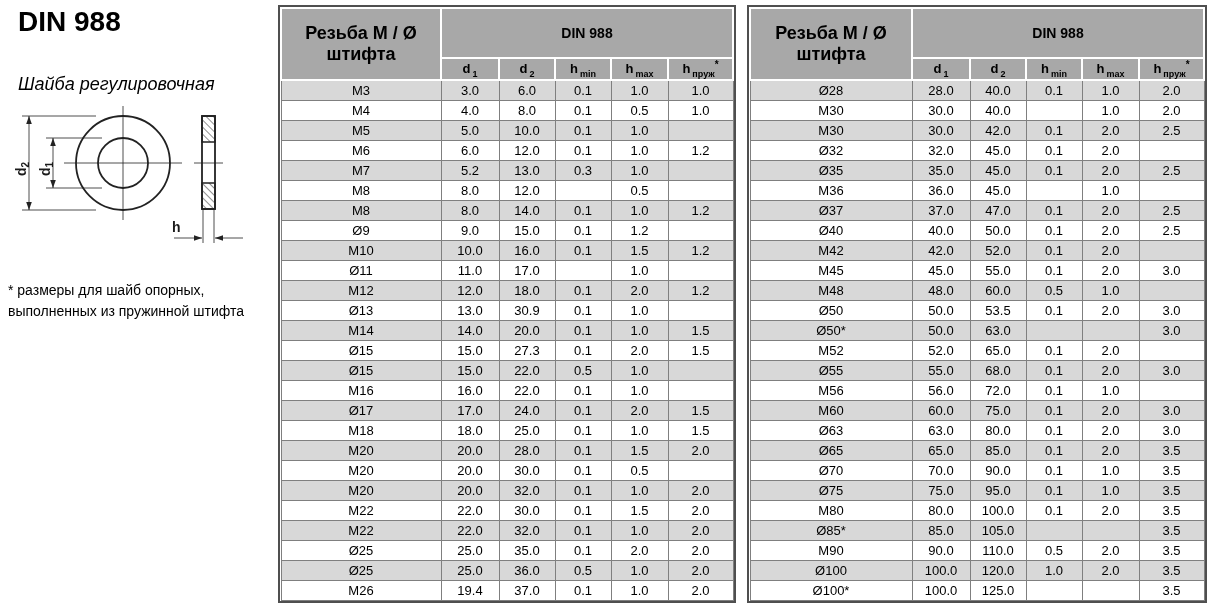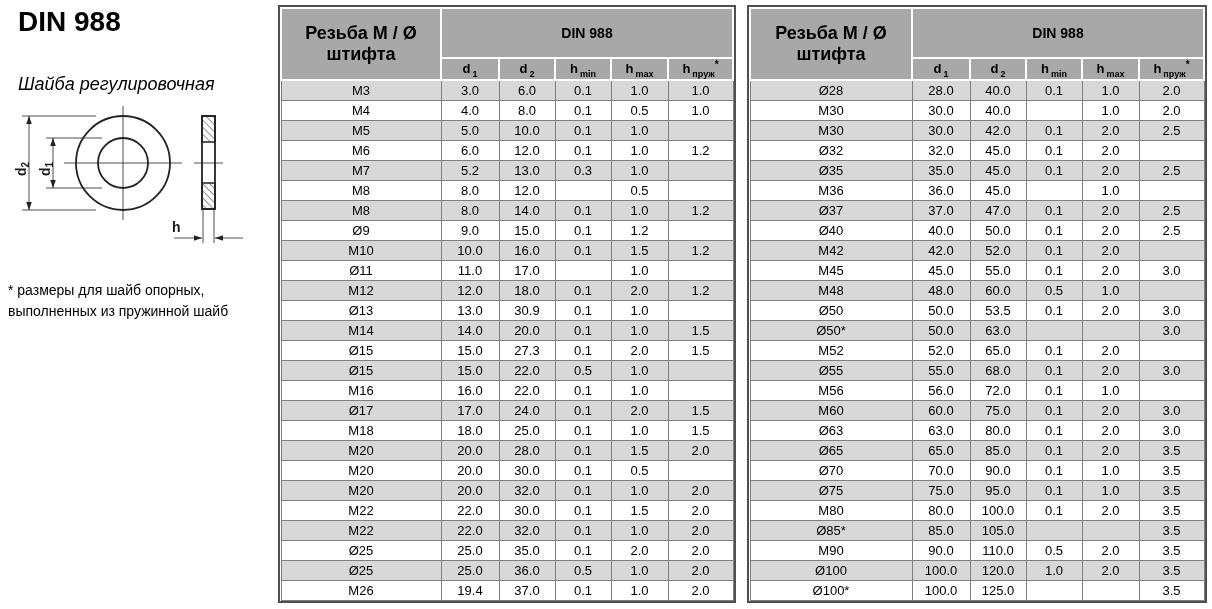--- a/index.html
+++ b/index.html
@@ -90,21 +90,21 @@
     <line x1="174" y1="136" x2="202" y2="136" stroke="#222222" stroke-width="0.8"></line>
     <line x1="215" y1="136" x2="243" y2="136" stroke="#222222" stroke-width="0.8"></line>
     <polygon points="202,136 194,133.2 194,138.8" fill="#222222"></polygon>
     <polygon points="215,136 223,133.2 223,138.8" fill="#222222"></polygon>
     <text class="dim-text" x="172" y="130">h</text>
   </g>
 </svg>
 
 <div class="footnote">
   <div>* размеры для шайб опорных,</div>
-  <div>выполненных из пружинной шайб</div>
+  <div>выполненных из пружинной штифта</div>
 </div>
 
 <div class="tbl-wrap tbl-left">
   <table>
     <colgroup>
       <col style="width:160px">
         <col style="width:58px">
         <col style="width:56px">
       <col style="width:56px">
         <col style="width:57px">

